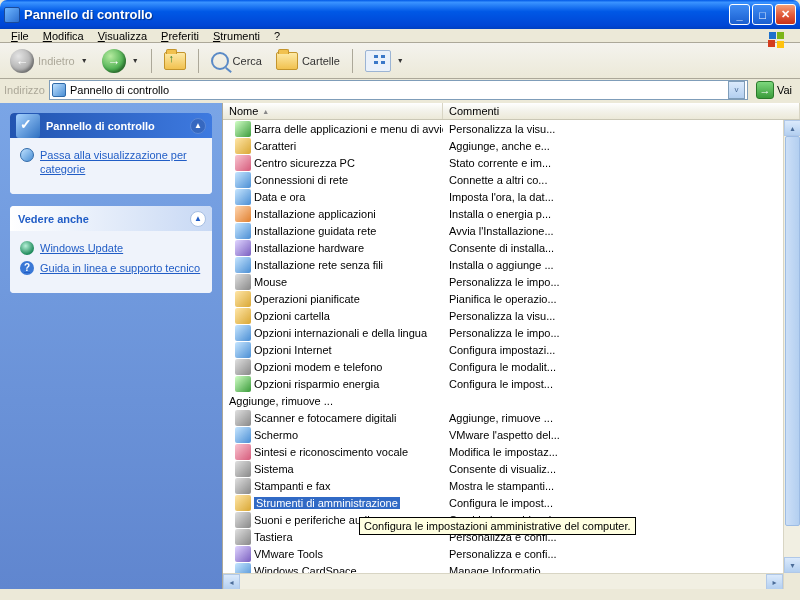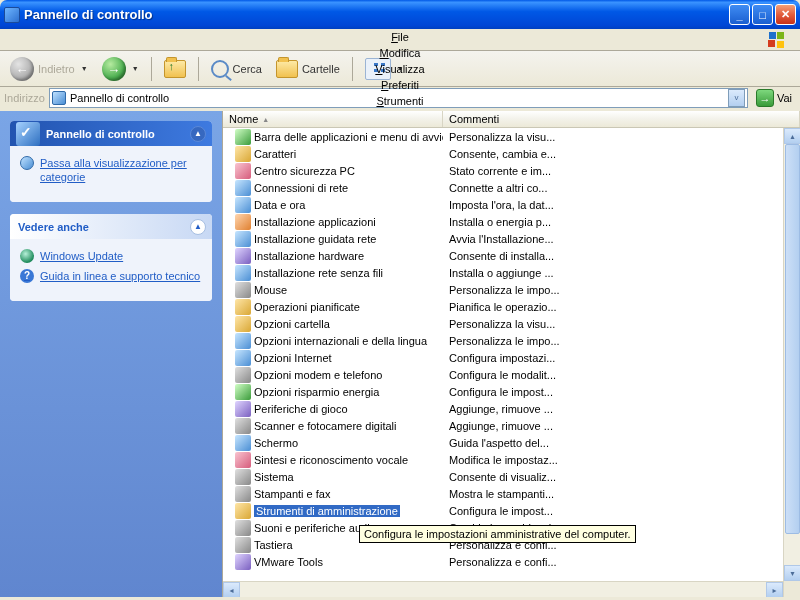--- a/index.html
+++ b/index.html
@@ -7,21 +7,21 @@
 
 
 .titlebar { height: 29px; background: linear-gradient(to bottom, #0058e6 0%, #3a93ff 8%, #0058e6 40%, #0046d5 88%, #0040c0 100%); display: flex; align-items: center; padding: 0 4px; color: #fff; border-radius: 7px 7px 0 0; }
 .titlebar .icon { width: 16px; height: 16px; margin-right: 4px; background: linear-gradient(135deg,#6eb5ff,#2c6fd0); border:1px solid #1a4a9a; border-radius:2px; }
 .titlebar .title { flex: 1; font-weight: bold; font-size: 13px; text-shadow: 1px 1px 1px rgba(0,0,0,.4); }
 .winbtn { width: 21px; height: 21px; margin-left: 2px; border: 1px solid #fff; border-radius: 3px; display:flex; align-items:center; justify-content:center; color:#fff; font-weight:bold; font-size:11px; }
 .winbtn.min, .winbtn.max { background: linear-gradient(to bottom,#3f8cf3,#1a5fd0); }
 .winbtn.close { background: linear-gradient(to bottom,#f4a078,#e25e3e,#c83018); }
 
 
-.menubar { height: 22px; background:#ece9d8; display:flex; align-items:center; padding:0 4px; border-bottom:1px solid #aca899; position:relative;flex-direction:column; }
+.menubar { height: 14px; background:#ece9d8; display:flex; align-items:center; padding:0 4px; border-bottom:1px solid #aca899; position:relative; }
 .menubar .item { padding: 2px 7px; cursor: default; }
 .menubar .item u { text-decoration: underline; }
 .menubar .throbber { position:absolute; right:4px; top:1px; width:38px; height:20px; display:flex; align-items:center; justify-content:center; }
 
 
 .toolbar { height: 36px; background: linear-gradient(to bottom,#f4f3ee,#ece9d8); border-bottom:1px solid #aca899; display:flex; align-items:center; padding:0 4px; gap:2px;}
 .tbtn { display:flex; align-items:center; padding:3px 6px; gap:4px; color:#333; }
 .tbtn.disabled { color:#aca899; }
 .tbtn .circ { width:24px; height:24px; border-radius:50%; display:flex; align-items:center; justify-content:center; color:#fff; font-size:13px; }
 .circ.green { background: radial-gradient(circle at 35% 30%, #b6eba0, #4caf50 60%, #2a7a2b); box-shadow: inset -2px -2px 3px rgba(0,0,0,.3);}
@@ -216,21 +216,21 @@
             <div class="ico16 icD"></div>
             <span class="txt">Barra delle applicazioni e menu di avvio</span>
           </div>
           <div class="c2">Personalizza la visu...</div>
         </div>
         <div class="row">
           <div class="c1">
             <div class="ico16 icA"></div>
             <span class="txt">Caratteri</span>
           </div>
-          <div class="c2">Consente, cambia e...</div>
+          <div class="c2">Aggiunge, anche e...</div>
         </div>
         <div class="row">
           <div class="c1">
             <div class="ico16 icC"></div>
             <span class="txt">Centro sicurezza PC</span>
           </div>
           <div class="c2">Stato corrente e im...</div>
         </div>
         <div class="row">
           <div class="c1">
@@ -317,39 +317,35 @@
           <div class="c2">Configura le modalit...</div>
         </div>
         <div class="row">
           <div class="c1">
             <div class="ico16 icD"></div>
             <span class="txt">Opzioni risparmio energia</span>
           </div>
           <div class="c2">Configura le impost...</div>
         </div>
         <div class="row">
-          <div class="c1">
-            <div class="ico16 icE"></div>
-            <span class="txt">Periferiche di gioco</span>
-          </div>
           <div class="c2">Aggiunge, rimuove ...</div>
         </div>
         <div class="row">
           <div class="c1">
             <div class="ico16 icG"></div>
             <span class="txt">Scanner e fotocamere digitali</span>
           </div>
           <div class="c2">Aggiunge, rimuove ...</div>
         </div>
         <div class="row">
           <div class="c1">
             <div class="ico16 icB"></div>
             <span class="txt">Schermo</span>
           </div>
-          <div class="c2">Guida l'aspetto del...</div>
+          <div class="c2">VMware l'aspetto del...</div>
         </div>
         <div class="row">
           <div class="c1">
             <div class="ico16 icC"></div>
             <span class="txt">Sintesi e riconoscimento vocale</span>
           </div>
           <div class="c2">Modifica le impostaz...</div>
         </div>
         <div class="row">
           <div class="c1">
@@ -385,20 +381,27 @@
             <span class="txt">Tastiera</span>
           </div>
           <div class="c2">Personalizza e confi...</div>
         </div>
         <div class="row">
           <div class="c1">
             <div class="ico16 icE"></div>
             <span class="txt">VMware Tools</span>
           </div>
           <div class="c2">Personalizza e confi...</div>
+        </div>
+        <div class="row">
+          <div class="c1">
+            <div class="ico16 icB"></div>
+            <span class="txt">Windows CardSpace</span>
+          </div>
+          <div class="c2">Manage Informatio...</div>
         </div>
       </div>
 
     <div class="tooltip" style="left:136px; top:414px;">
       <span>Configura le impostazioni amministrative del computer.</span>
     </div>
 
     <div class="scrollbar-right">
       <div class="sb-arrow">▴</div>
       <div class="sb-thumb-v" style="height:390px"></div>

